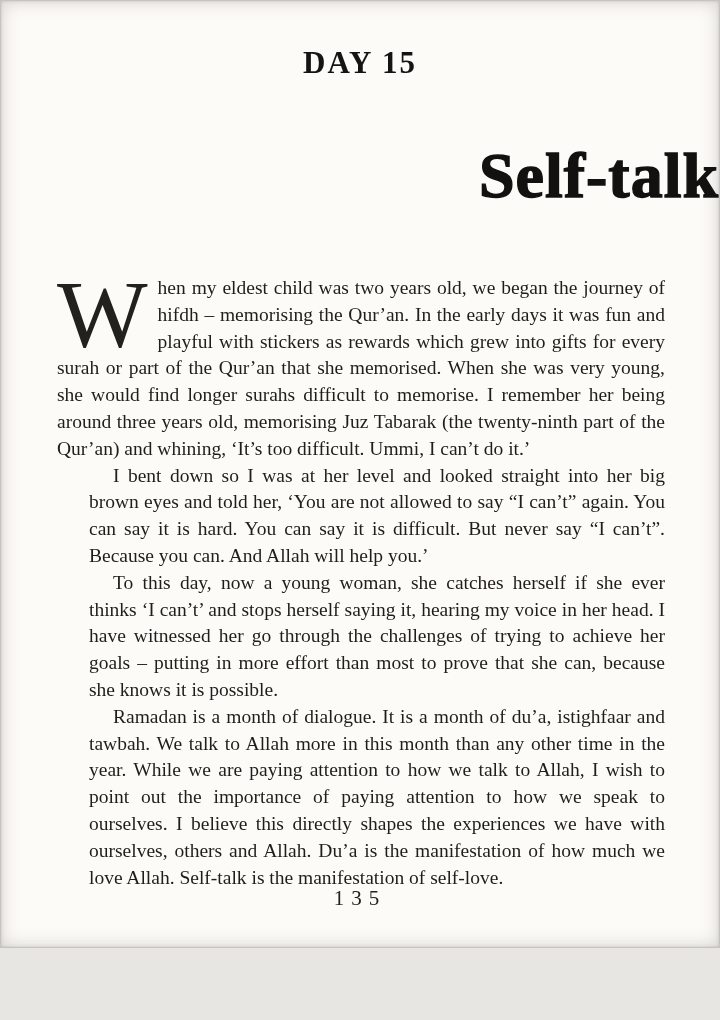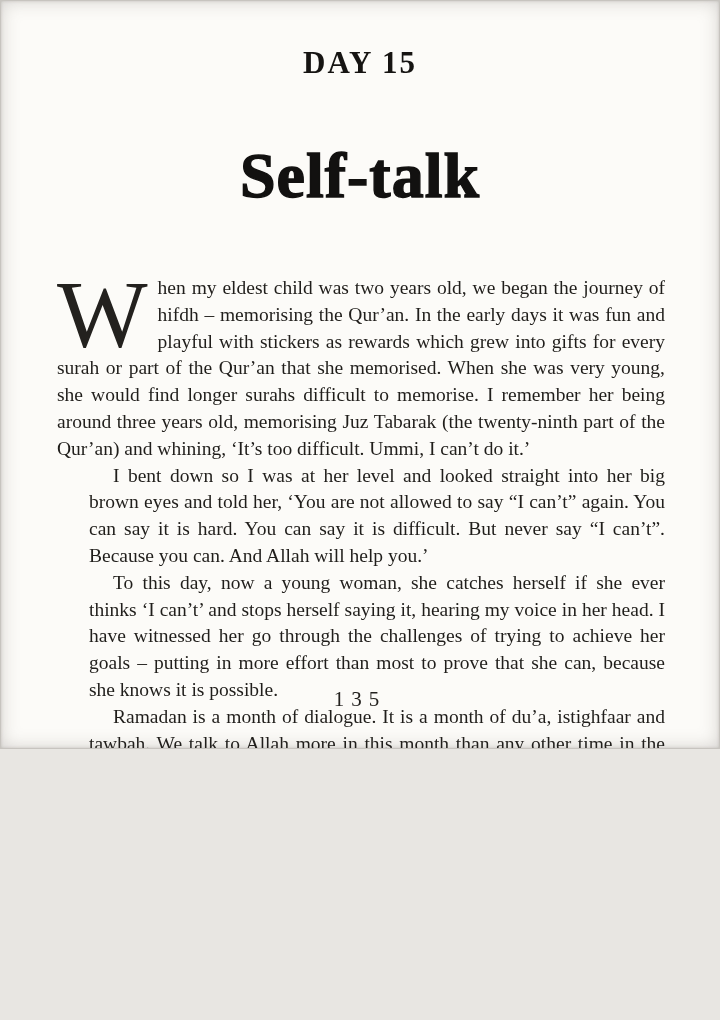--- a/index.html
+++ b/index.html
@@ -4,39 +4,39 @@
 <style>
   html, body {
     margin: 0;
     padding: 0;
     background: #e8e6e2;
     font-family: "Liberation Serif", "DejaVu Serif", serif;
   }
   .page {
     position: relative;
     width: 720px;
-    height: 749px;
+    height: 948px;
     margin: 0 auto;
     background: #fcfbf8;
     color: #1e1c1a;
     box-sizing: border-box;
     border: 1px solid #c7c4bf;
     box-shadow: inset 0 0 18px rgba(90,85,78,0.25), inset 0 0 3px rgba(90,85,78,0.25);
     overflow: hidden;
   }
   .chapter-header {
     text-align: center;
     margin-top: 44px;
     font-size: 31px;
     font-weight: bold;
     letter-spacing: 2px;
     color: #161412;
   }
   .title {
-    text-align: center;
+    text-align: right;
     margin: 58px 0 0 0;
     font-size: 64px;
     font-weight: bold;
     letter-spacing: 1px;
     color: #121110;
     -webkit-text-stroke: 1.4px #121110;
   }
   .body-text {
     margin: 62px 54px 0 56px;
     font-size: 19.5px;

